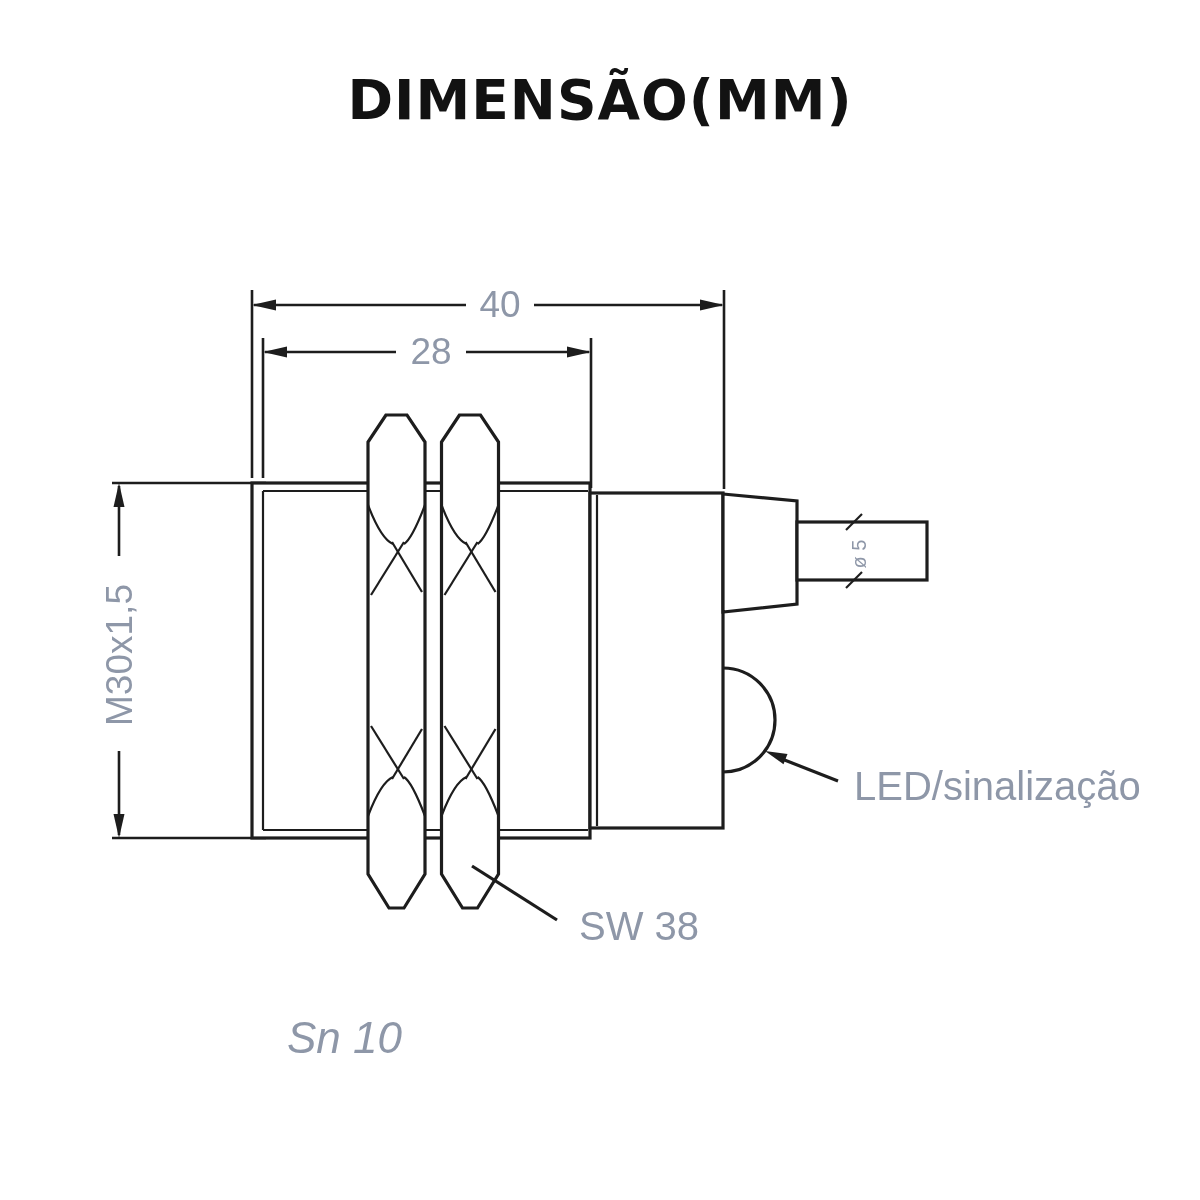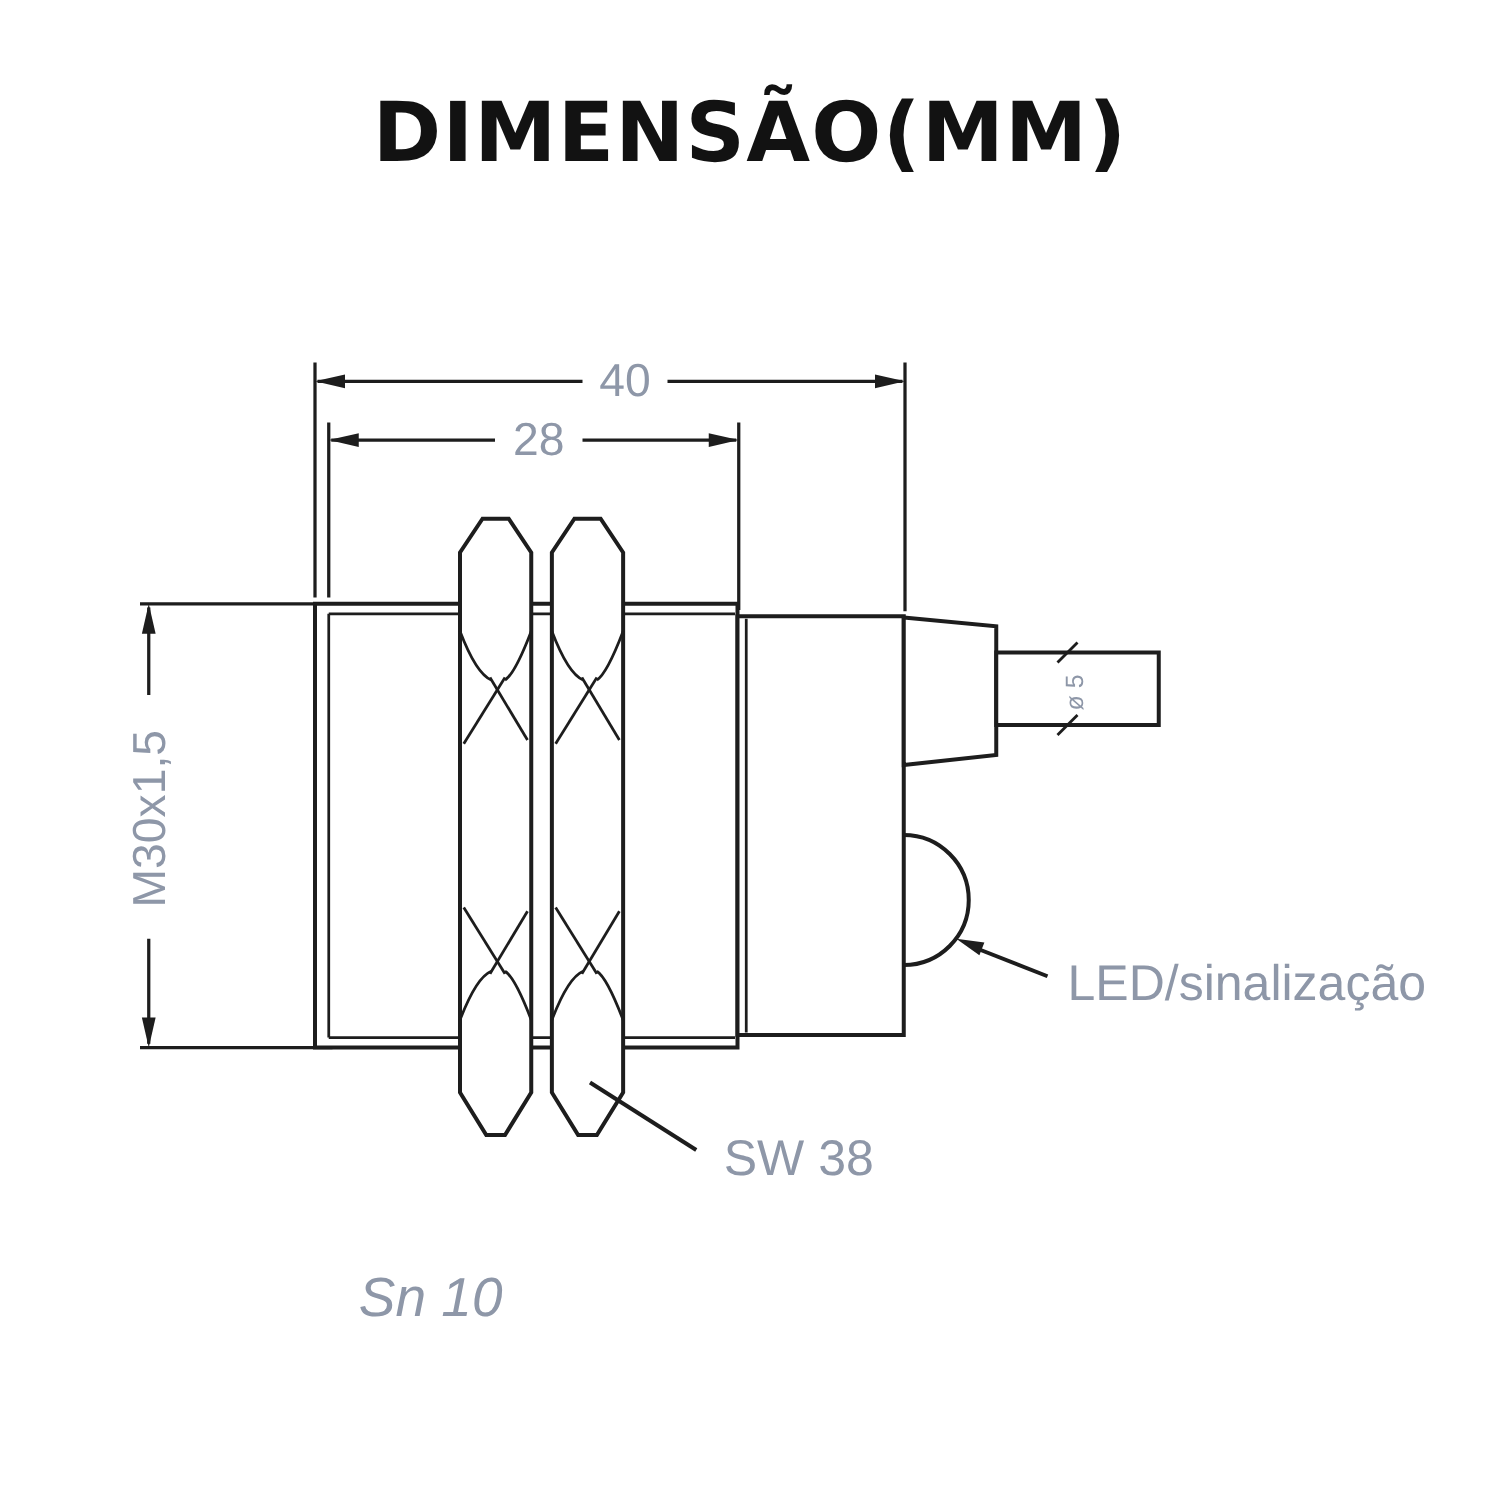--- a/index.html
+++ b/index.html
@@ -16,21 +16,21 @@
     overflow:hidden;
     font-family:"Liberation Sans", sans-serif;
   }
   .title{
     position:absolute;
     top:68px;left:0;width:1200px;
     margin:0;
     text-align:center;
     font-family:"DejaVu Sans", sans-serif;
     font-weight:bold;
-    font-size:66px;
+    font-size:55px;
     letter-spacing:1px;
     color:var(--color-title);
   }
   svg{position:absolute;left:0;top:0;}
   
   .ln{stroke:var(--color-line);stroke-width:3.2;fill:none;}
   .ln-fill{stroke:var(--color-line);stroke-width:3.2;fill:var(--color-background);}
   .ln-thin{stroke:var(--color-line);stroke-width:2.2;fill:none;}
   .dim-ln{stroke:var(--color-line);stroke-width:2.6;fill:none;}
   .arrow{fill:var(--color-line);stroke:none;}

